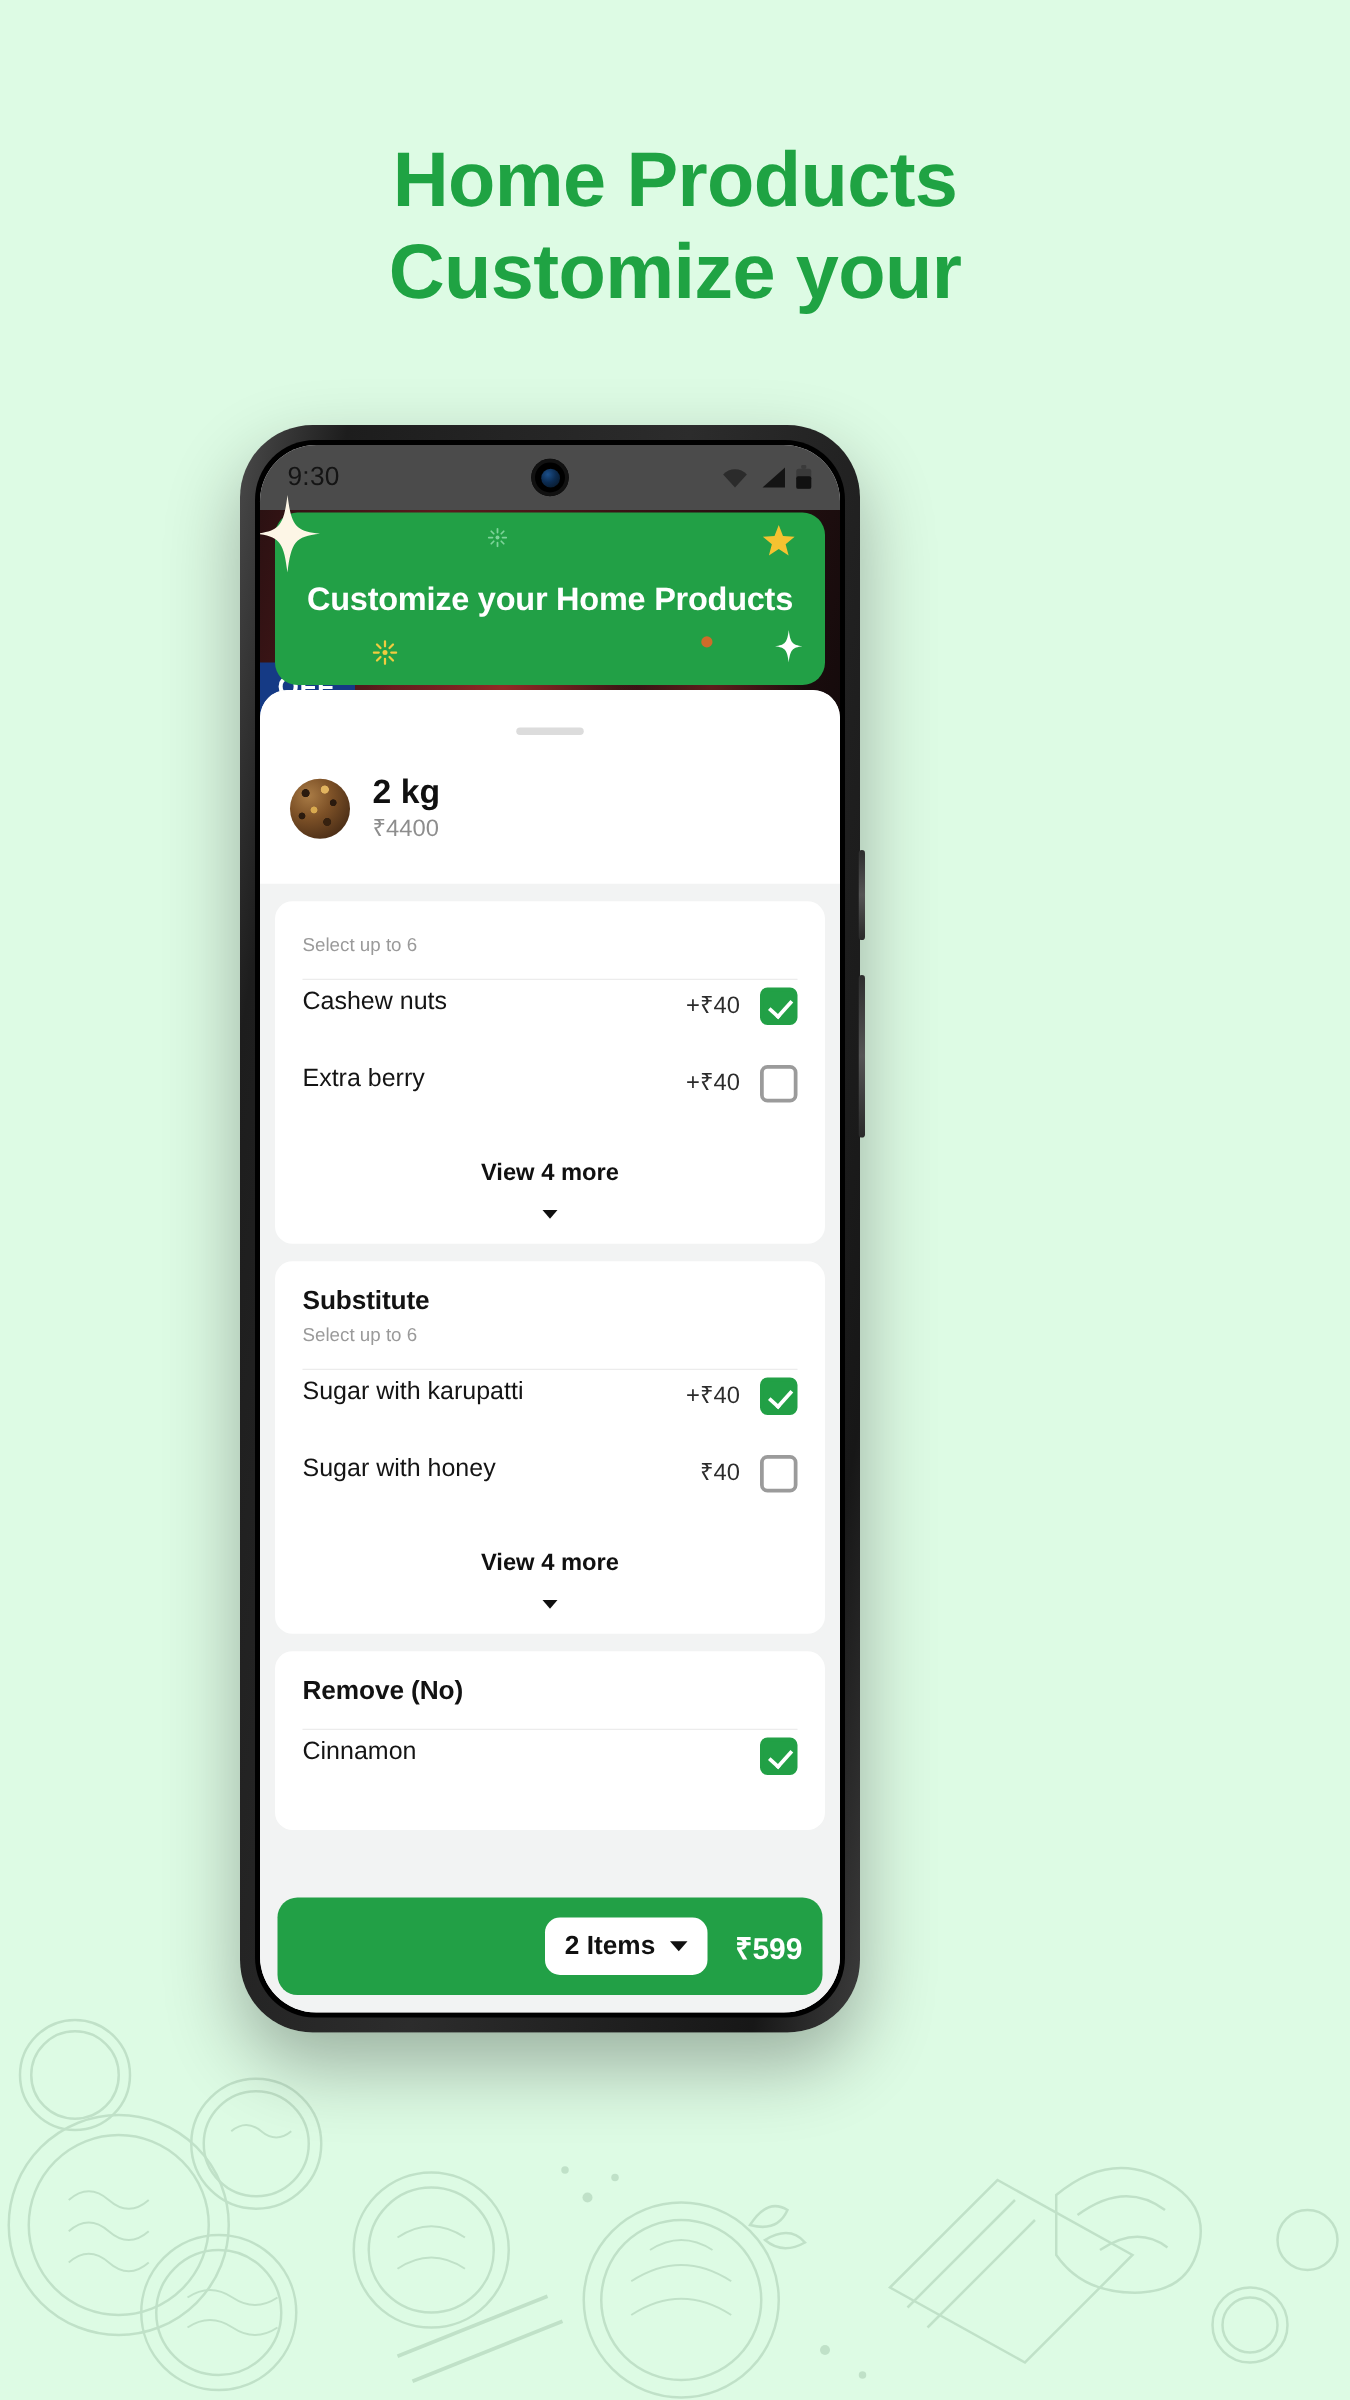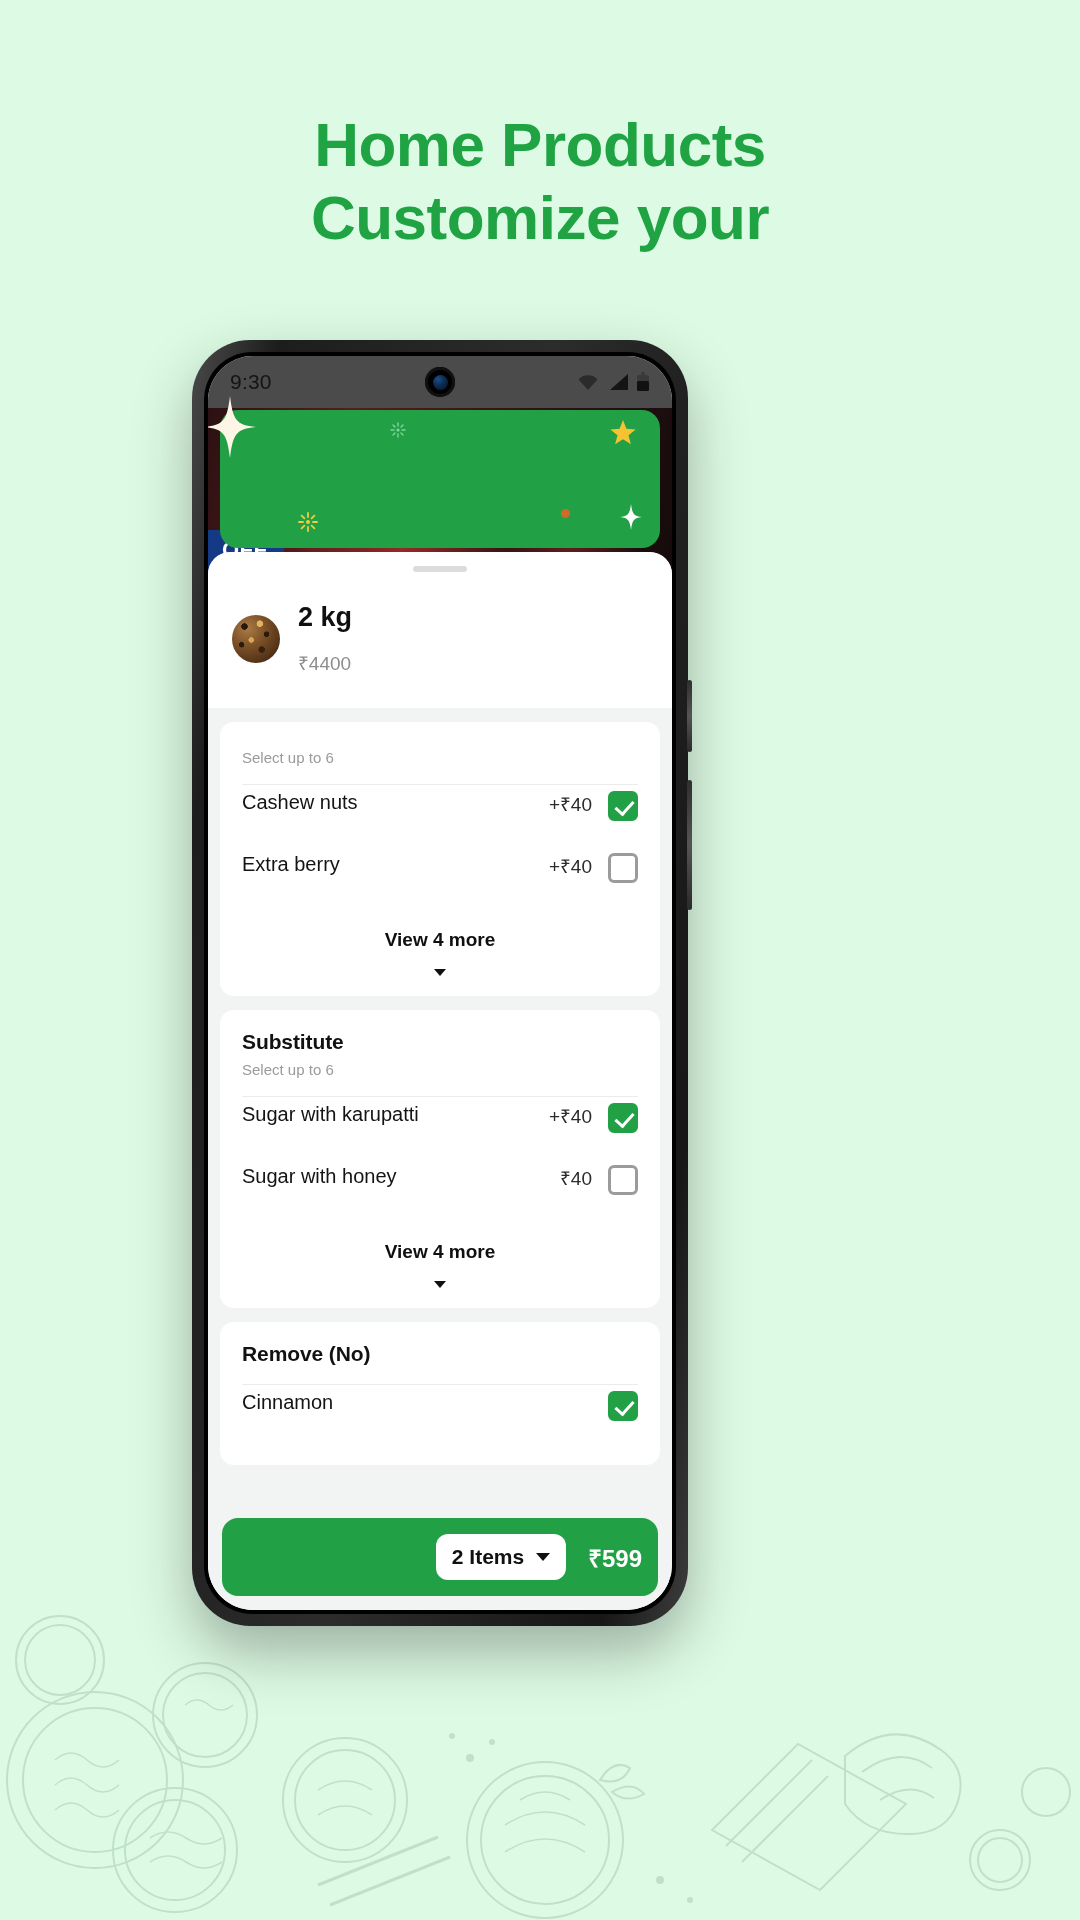--- a/index.html
+++ b/index.html
@@ -175,21 +175,21 @@
     width: 100%;
     bottom: 0;
     background: #f2f3f3;
     border-radius: 22px 22px 0 0;
     overflow: hidden;
     z-index: 5;
   }
   .sheet-top {
     background: #ffffff;
     border-radius: 22px 22px 0 0;
-    padding: 14px 0 22px;
+    padding: 30px 0 22px;
   }
   .grabber {
     width: 54px; height: 6px;
     border-radius: 4px;
     background: #dcdcdc;
     margin: 0 auto 30px;
   }
   .prod-row {
     display: flex;
     align-items: center;
@@ -218,21 +218,21 @@
   }
   .prod-name {
     font-size: 27px;
     font-weight: 600;
     color: #101010;
     line-height: 1.15;
   }
   .prod-price {
     font-size: 19px;
     color: #8d8d8d;
-    margin-top: 17px;
+    margin-top: 0;
   }
 
   
   .opt-card {
     background: #ffffff;
     border-radius: 14px;
     margin: 14px 12px 0;
     padding: 20px 22px 12px;
   }
   .opt-head {
@@ -465,20 +465,21 @@
           </g>
           <circle cx="10" cy="10" r="2" fill="#f2cc3f"></circle>
         </svg>
 
         <span class="dot" style="right:90px; bottom:30px; width:9px; height:9px; background:#cf6b2a;"></span>
 
         <svg class="spark" style="right:18px; bottom:18px;" width="22" height="26" viewBox="0 0 22 26">
           <path d="M11 0 C12.3 10 13.7 12 22 13 C13.7 14 12.3 16 11 26 C9.7 16 8.3 14 0 13 C8.3 12 9.7 10 11 0 Z" fill="#ffffff"></path>
         </svg>
 
+        <div class="banner-title">Customize your Home Products</div>
       </div>
 
       <div class="sheet">
 
         <div class="sheet-top">
           <div class="grabber"></div>
           <div class="prod-row">
             <div class="prod-thumb"></div>
             <div>
               <div class="prod-name">2 kg</div>

